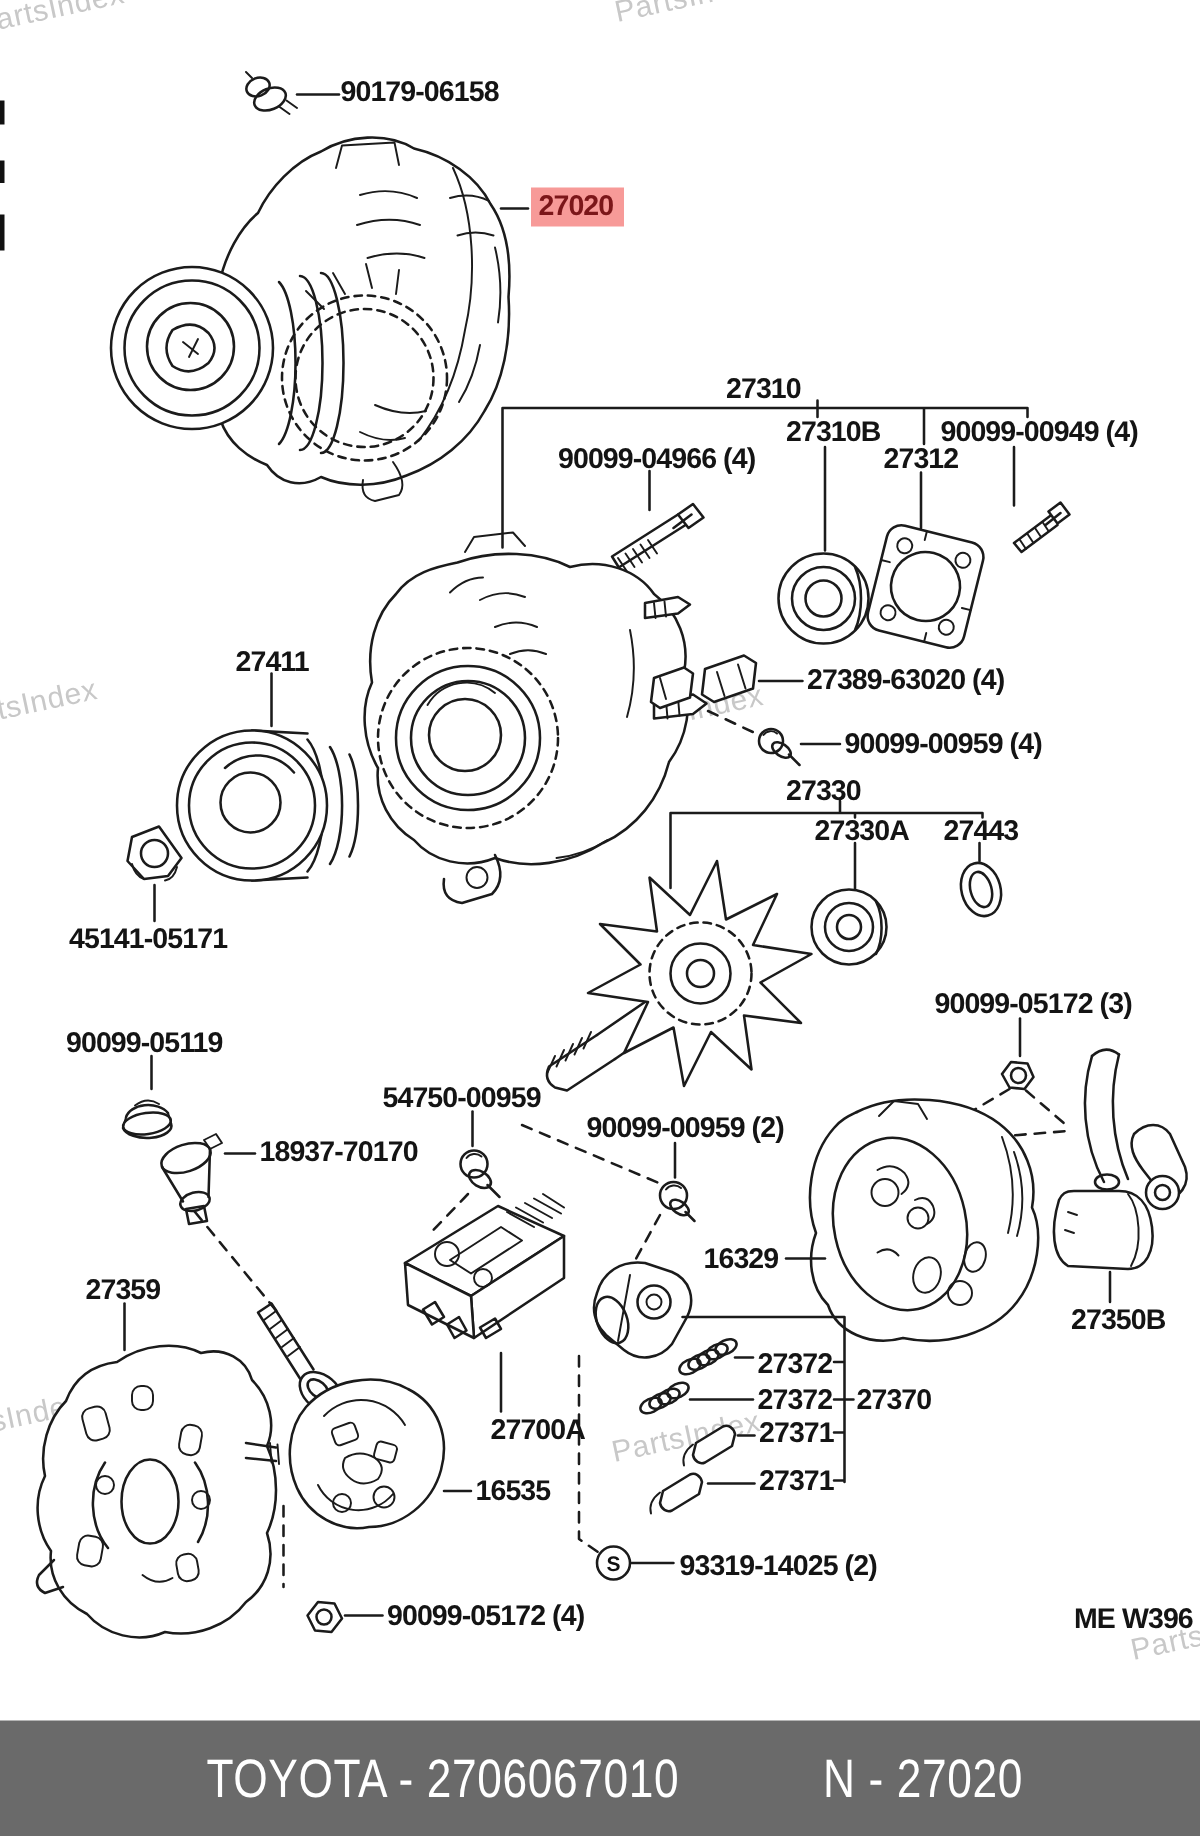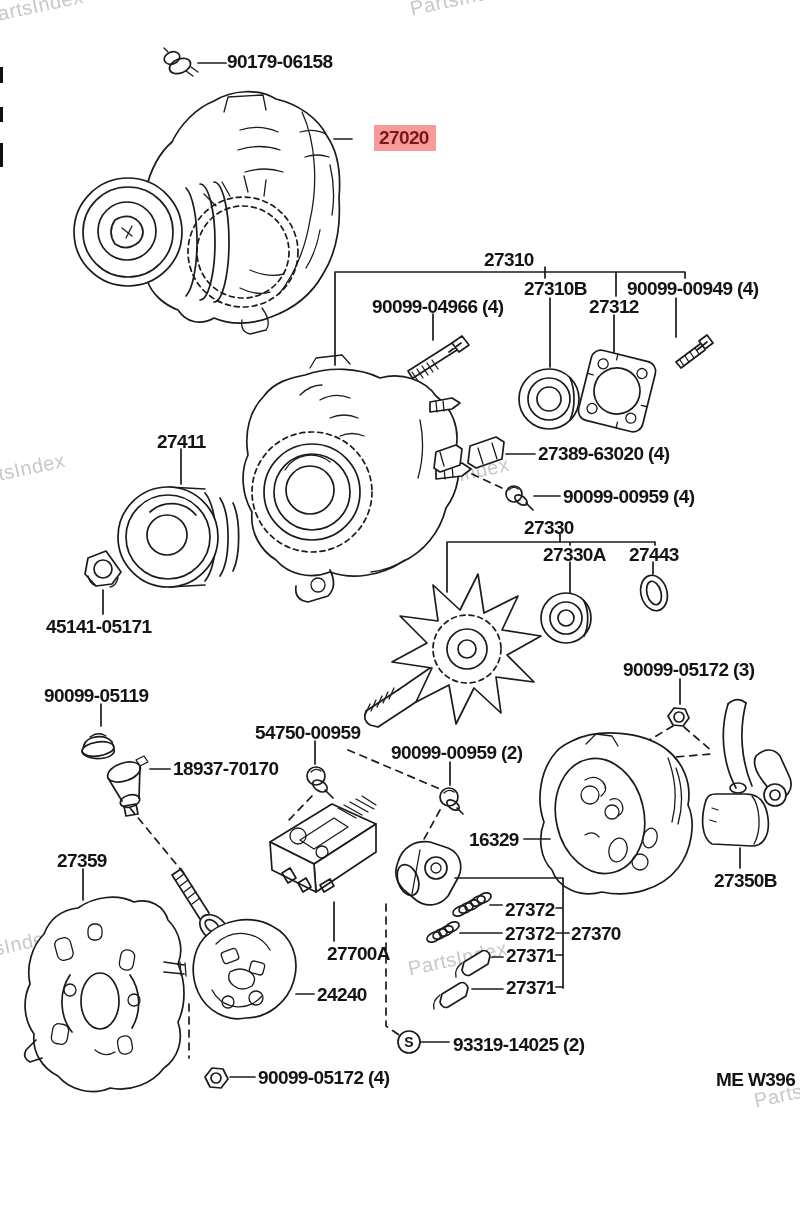--- a/index.html
+++ b/index.html
@@ -16,21 +16,20 @@
   svg .dash{stroke-dasharray:7 6;}
   svg .dots{stroke-dasharray:5 4;}
   svg .slabel{fill:#111;stroke:none;font:bold 14px "Liberation Sans",sans-serif;}
   .plabel{
     position:absolute;font:bold 19px/1 "Liberation Sans",sans-serif;
     color:var(--label);letter-spacing:-0.6px;white-space:nowrap;cursor:pointer;
   }
   .plabel.hl{
     background:var(--highlight_bg);color:var(--highlight_text);
     padding:3px 7px 4px 5px;
-    margin-left:20px;
   }
   .wm{
     position:absolute;font:20px "Liberation Sans",sans-serif;color:var(--watermark);
     letter-spacing:0.5px;transform:rotate(-12deg);transform-origin:left top;
     white-space:nowrap;pointer-events:none;
   }
   .edge-tick{position:absolute;left:0;width:2.5px;background:#111;}
   .footer{
     position:absolute;left:0;top:1147px;width:800px;height:77px;
     background:var(--footer_bg);display:flex;align-items:center;justify-content:center;gap:46px;
@@ -379,19 +378,23 @@
   <div class="plabel" style="left:391px;top:743px">90099-00959 (2)</div>
   <div class="plabel" style="left:623px;top:660px">90099-05172 (3)</div>
   <div class="plabel" style="left:469px;top:830px">16329</div>
   <div class="plabel" style="left:714px;top:871px">27350B</div>
   <div class="plabel" style="left:327px;top:944px">27700A</div>
   <div class="plabel" style="left:505px;top:900px">27372</div>
   <div class="plabel" style="left:505px;top:924px">27372</div>
   <div class="plabel" style="left:571px;top:924px">27370</div>
   <div class="plabel" style="left:506px;top:946px">27371</div>
   <div class="plabel" style="left:506px;top:978px">27371</div>
-  <div class="plabel" style="left:317px;top:985px">24240</div>
+  <div class="plabel" style="left:317px;top:985px">16535</div>
   <div class="plabel" style="left:453px;top:1035px">93319-14025 (2)</div>
   <div class="plabel" style="left:258px;top:1068px">90099-05172 (4)</div>
   <div class="plabel" style="left:716px;top:1070px">ME W396</div>
 
+  <div class="footer">
+    <span>TOYOTA - 2706067010</span>
+    <span>N - 27020</span>
+  </div>
 
 </div>
 
 </body></html>

